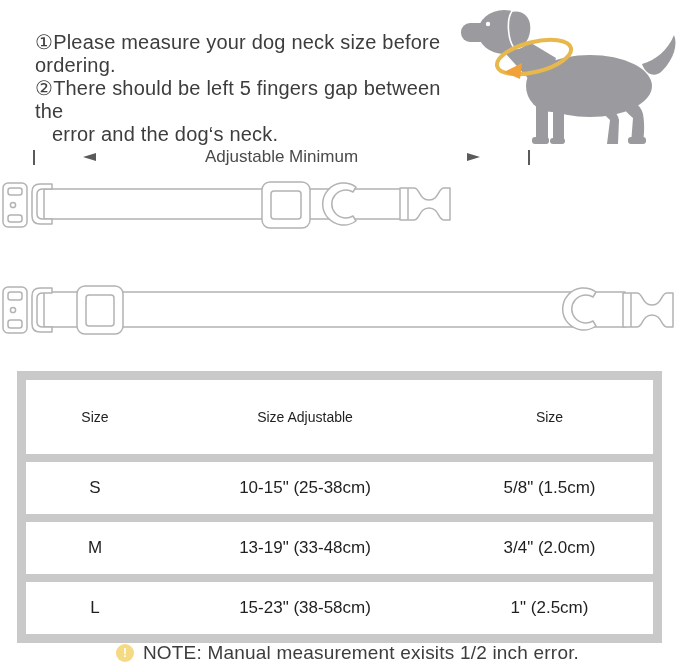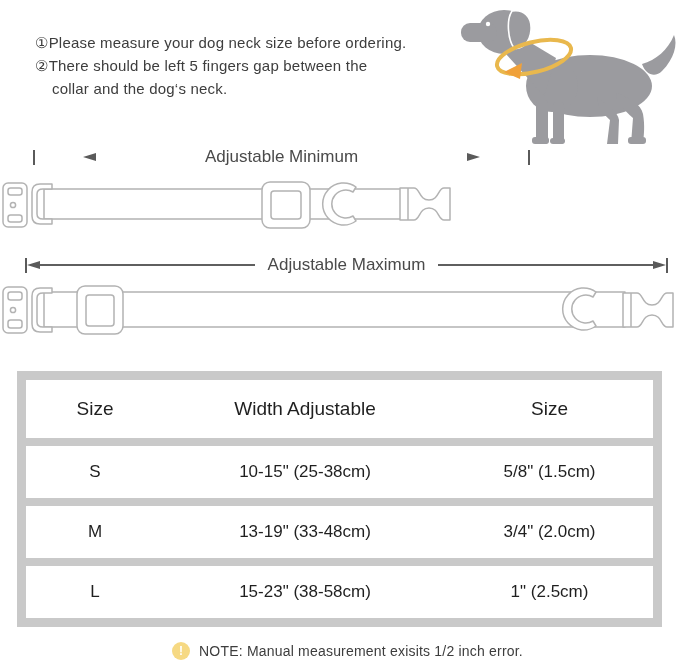--- a/index.html
+++ b/index.html
@@ -8,21 +8,21 @@
     position:relative;
     width:679px; height:672px;
     background:#ffffff;
     font-family:"Liberation Sans", sans-serif;
     overflow:hidden;
   }
 
   
   .instructions {
     position:absolute; left:35px; top:31px; width:420px;
-    font-size:15px; line-height:23px; color:#3d3d3d;
+    font-size:20px; line-height:23px; color:#3d3d3d;
     letter-spacing:.2px;
   }
   .instructions .cont { padding-left:17px; }
 
   
   .dog-wrap { position:absolute; left:452px; top:2px; width:226px; height:150px; }
 
   
   .measure {
     position:absolute; display:flex; align-items:center;
@@ -47,49 +47,49 @@
     position:absolute; left:17px; top:371px; width:645px;
     background:#c9c9c9; padding:9px;
     display:flex; flex-direction:column; gap:8px;
   }
   .t-row {
     background:#ffffff;
     display:grid; grid-template-columns:22% 45% 33%;
     align-items:center; text-align:center;
     color:#1f1f1f;
   }
-  .t-row.head { height:58px; font-size:19px; }
+  .t-row.head { height:74px; font-size:14px; }
   .t-row.body { height:52px; font-size:17px; }
   .t-cell { white-space:nowrap; }
 
   
   .note {
     position:absolute; left:0; right:0; top:642px;
     display:flex; align-items:center; justify-content:center;
     transform:translateX(8px);
     gap:9px;
   }
   .note-icon {
     width:18px; height:18px; border-radius:50%;
     background:#f6d983; color:#ffffff;
     font-size:12px; font-weight:bold;
     display:flex; align-items:center; justify-content:center;
     flex:0 0 auto;
   }
-  .note-text { font-size:14px; color:#3d3d3d; letter-spacing:.2px; }
+  .note-text { font-size:19px; color:#3d3d3d; letter-spacing:.2px; }
 </style>
 </head>
 <body>
 
 <div class="page">
 
   <div class="instructions">
     <div>①Please measure your dog neck size before ordering.</div>
     <div>②There should be left 5 fingers gap between the</div>
-    <div class="cont">collar and the dog‘s neck.</div>
+    <div class="cont">error and the dog‘s neck.</div>
   </div>
 
   <div class="dog-wrap">
     <svg width="226" height="150" viewBox="0 0 226 150">
       <g fill="#9b9b9f">
 
         <path d="M190,62 C204,58 216,48 222,33 C226,42 222,57 210,69 C203,76 194,73 190,62 Z"></path>
 
         <ellipse cx="138" cy="84" rx="62" ry="31"></ellipse>
         <circle cx="100" cy="84" r="26"></circle>
@@ -151,29 +151,20 @@
         <path d="M356,8 A21,21 0 1 0 356,42 L353,37 A14,14 0 1 1 353,13 Z"></path>
       </g>
 
       <g>
         <path d="M400,9 L414,9 C420,9 419,21 429,21 C439,21 438,9 444,9 L450,9 L450,41 L444,41 C438,41 439,29 429,29 C419,29 420,41 414,41 L400,41 Z"></path>
         <line x1="408" y1="9" x2="408" y2="41"></line>
       </g>
     </g>
   </svg>
 
-  <div class="measure max">
-    <div class="m-tick"></div>
-    <div class="ah left"></div>
-    <div class="m-line"></div>
-    <div class="m-label">Adjustable Maximum</div>
-    <div class="m-line"></div>
-    <div class="ah right"></div>
-    <div class="m-tick"></div>
-  </div>
 
   <svg class="collar-max" width="679" height="58" viewBox="0 0 679 58">
     <g fill="#ffffff" stroke="#b3b3b3" stroke-width="1.5" stroke-linejoin="round">
 
       <rect x="44" y="8" width="581" height="35"></rect>
 
       <g>
         <rect x="3" y="3" width="24" height="46" rx="5"></rect>
         <rect x="8" y="8" width="14" height="8" rx="2.5"></rect>
         <rect x="8" y="36" width="14" height="8" rx="2.5"></rect>
@@ -195,21 +186,21 @@
       <g>
         <path d="M623,9 L637,9 C643,9 642,21 652,21 C662,21 661,9 667,9 L673,9 L673,43 L667,43 C661,43 662,31 652,31 C642,31 643,43 637,43 L623,43 Z"></path>
         <line x1="631" y1="9" x2="631" y2="43"></line>
       </g>
     </g>
   </svg>
 
   <div class="size-table">
     <div class="t-row head">
       <div class="t-cell">Size</div>
-      <div class="t-cell">Width Adjustable</div>
+      <div class="t-cell">Size Adjustable</div>
       <div class="t-cell">Size</div>
     </div>
     <div class="t-row body">
       <div class="t-cell">S</div>
       <div class="t-cell">10-15" (25-38cm)</div>
       <div class="t-cell">5/8" (1.5cm)</div>
     </div>
     <div class="t-row body">
       <div class="t-cell">M</div>
       <div class="t-cell">13-19" (33-48cm)</div>

